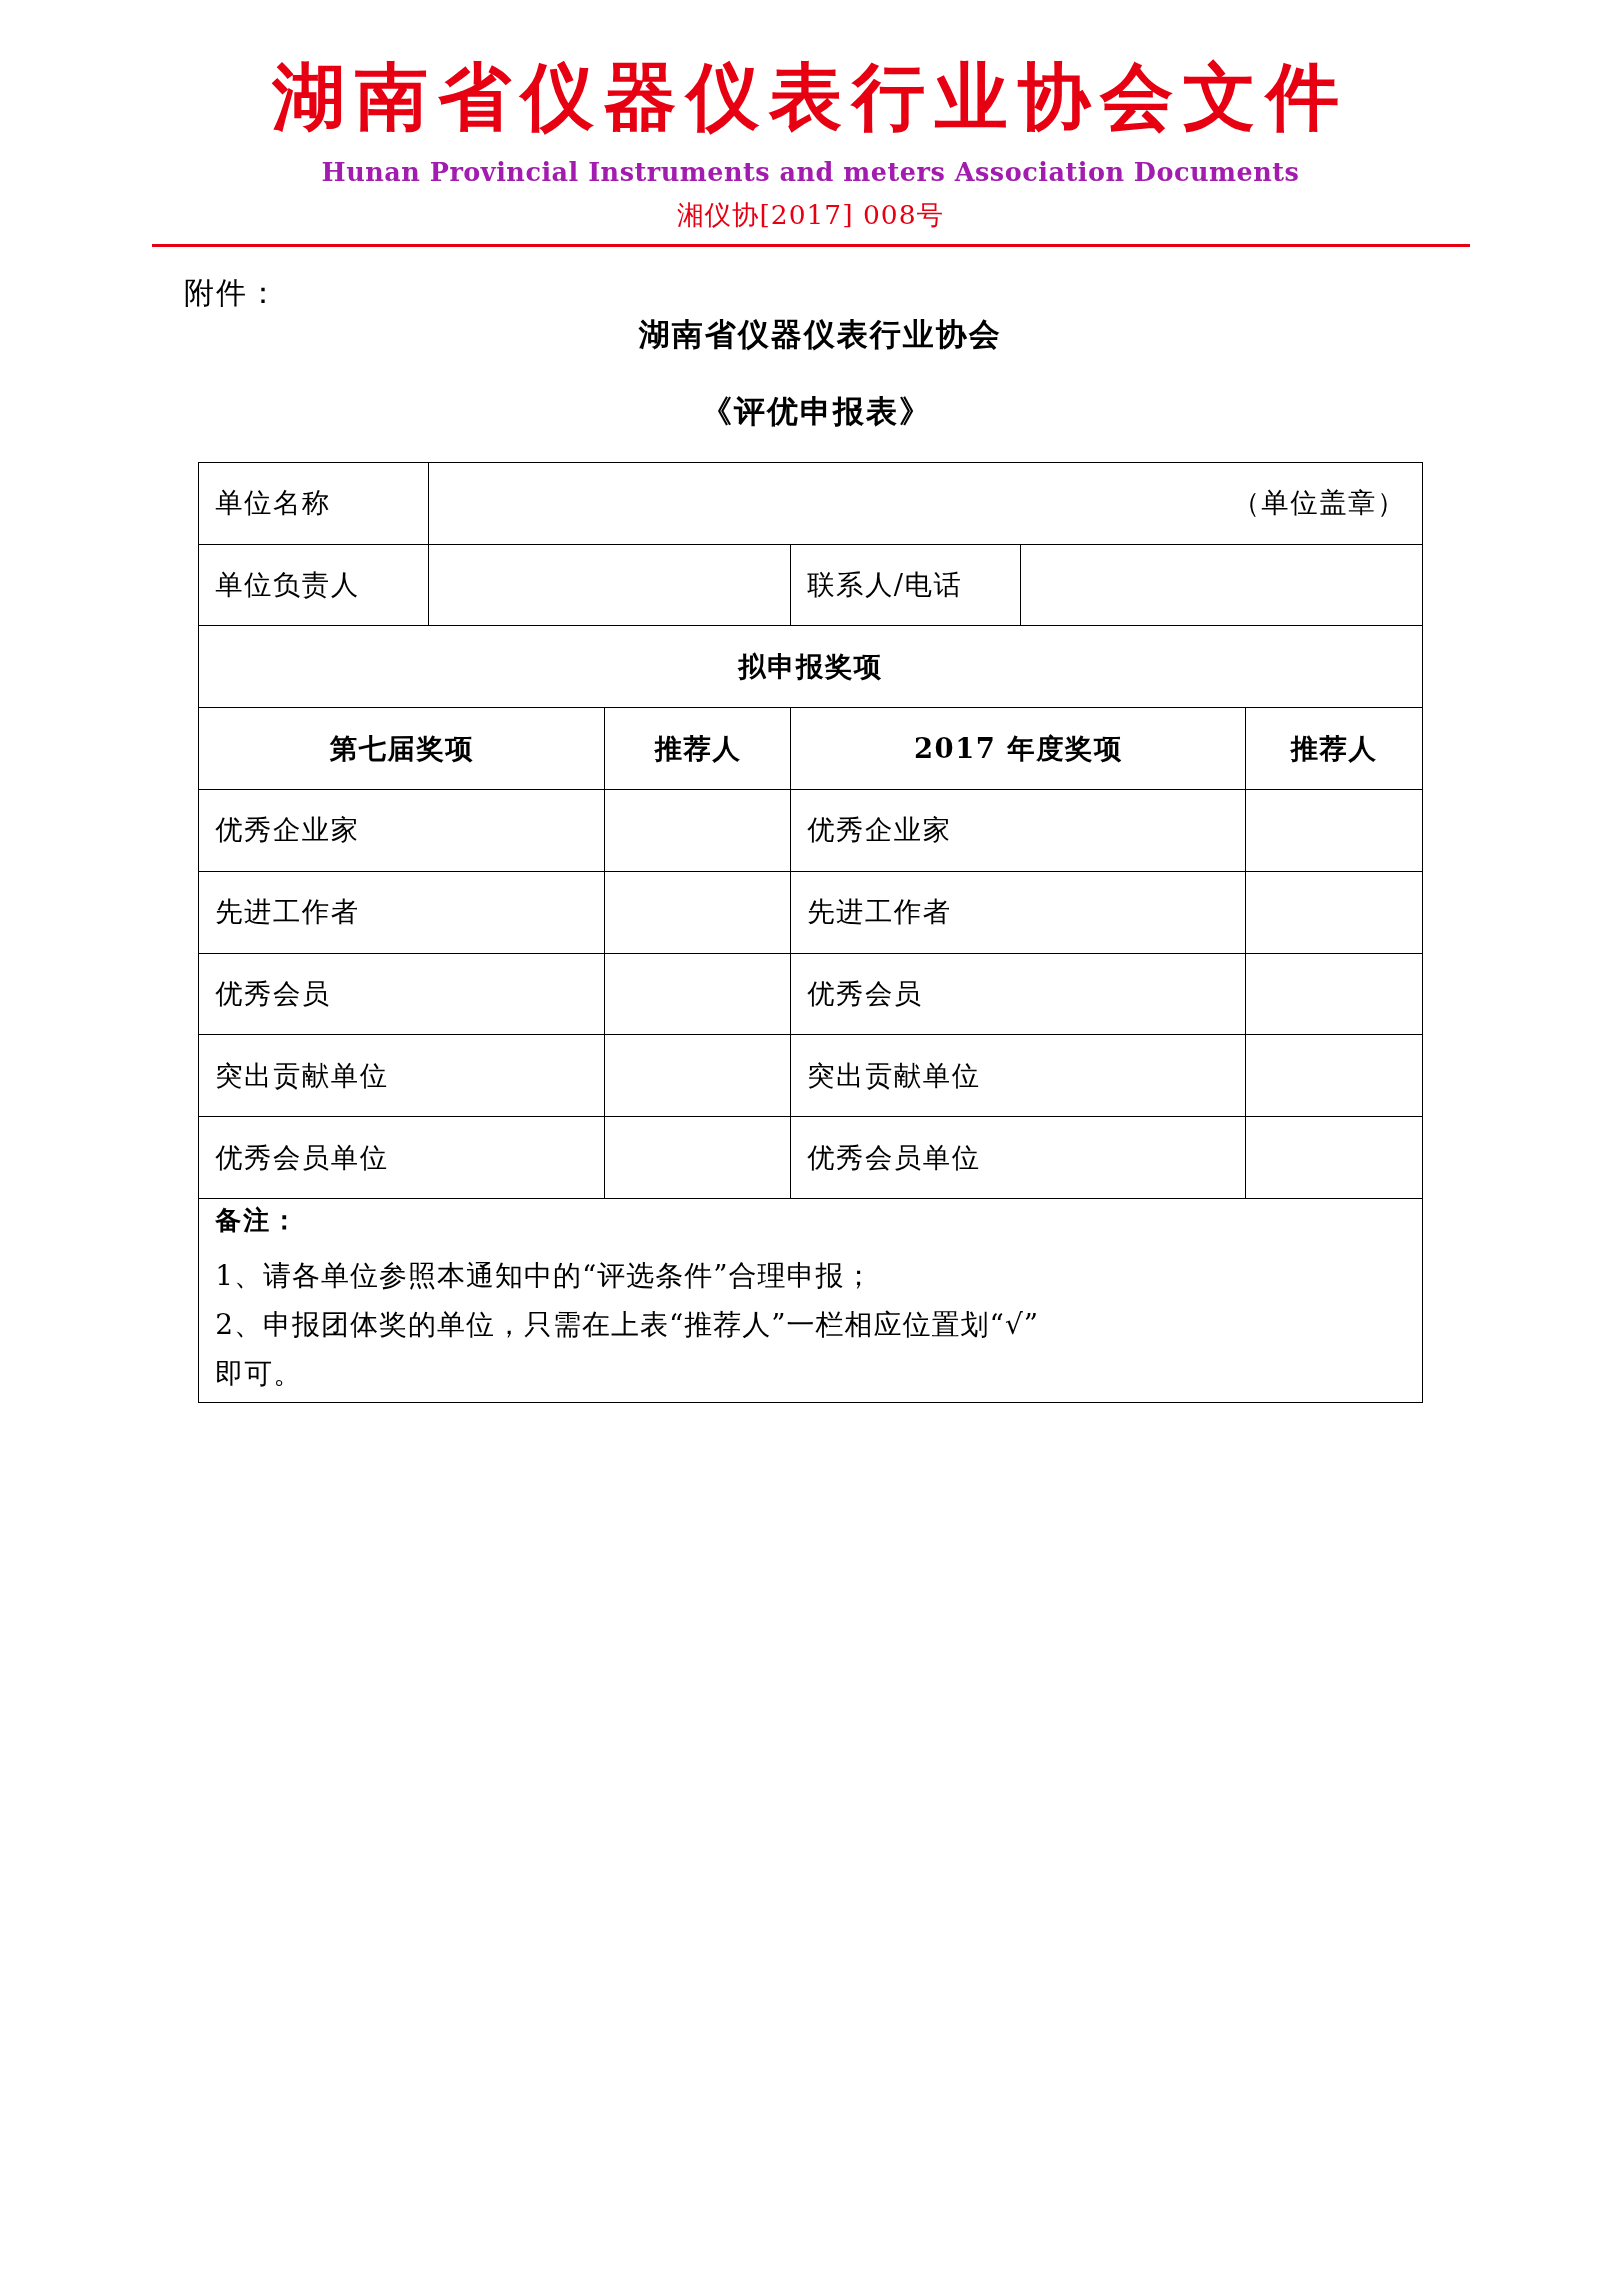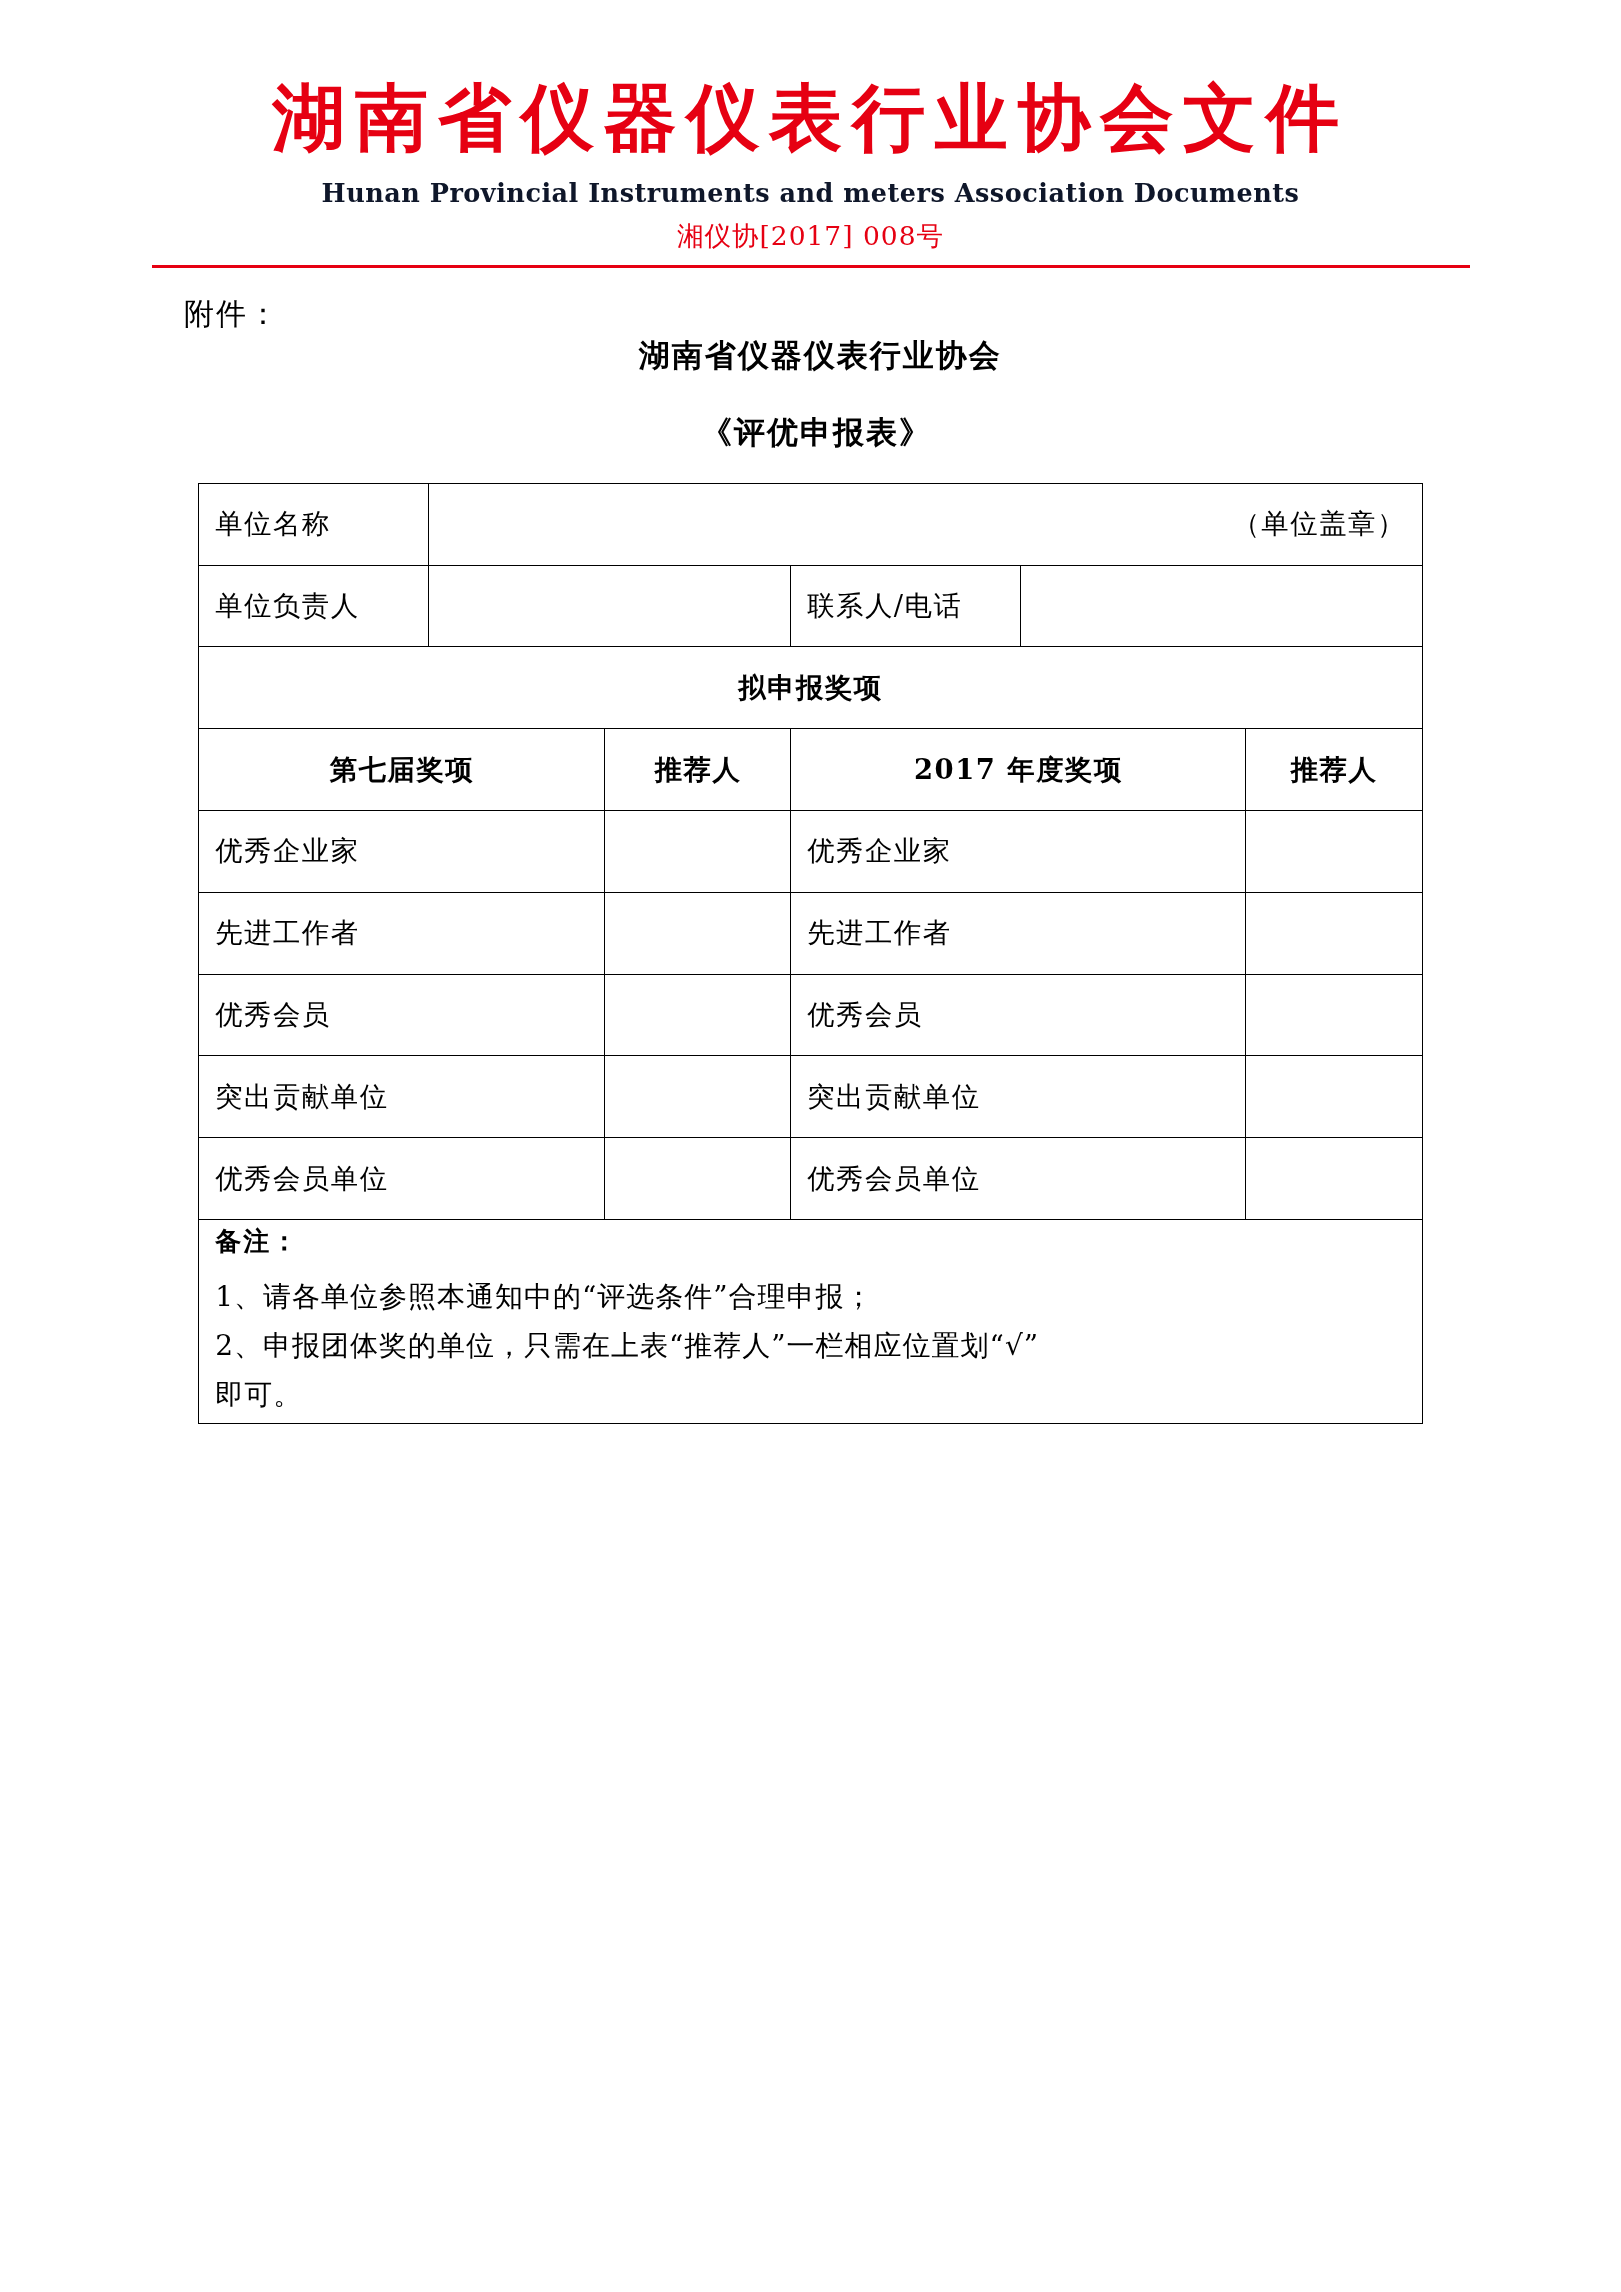--- a/index.html
+++ b/index.html
@@ -19,33 +19,33 @@
     position: relative;
     width: 1621px;
     height: 2293px;
     box-sizing: border-box;
     padding: 0;
   }
 
   
   .masthead {
     text-align: center;
-    padding-top: 78px;
+    padding-top: 57px;
   }
   .masthead-title {
     color: #e60012;
     font-family: "DejaVu Sans", "Liberation Sans", sans-serif;
     font-weight: bold;
     font-size: 73px;
     letter-spacing: 9.8px;
     line-height: 1.1;
     white-space: nowrap;
   }
   .masthead-sub-en {
-    color: #0f172a;
+    color: #a21caf;
     font-family: "DejaVu Serif", "Liberation Serif", serif;
     font-weight: bold;
     font-size: 25.5px;
     letter-spacing: 0.5px;
     margin-top: 19.6px;
   }
   .masthead-docnum {
     color: #e60012;
     font-family: "DejaVu Serif", "Liberation Serif", serif;
     font-size: 26.5px;

